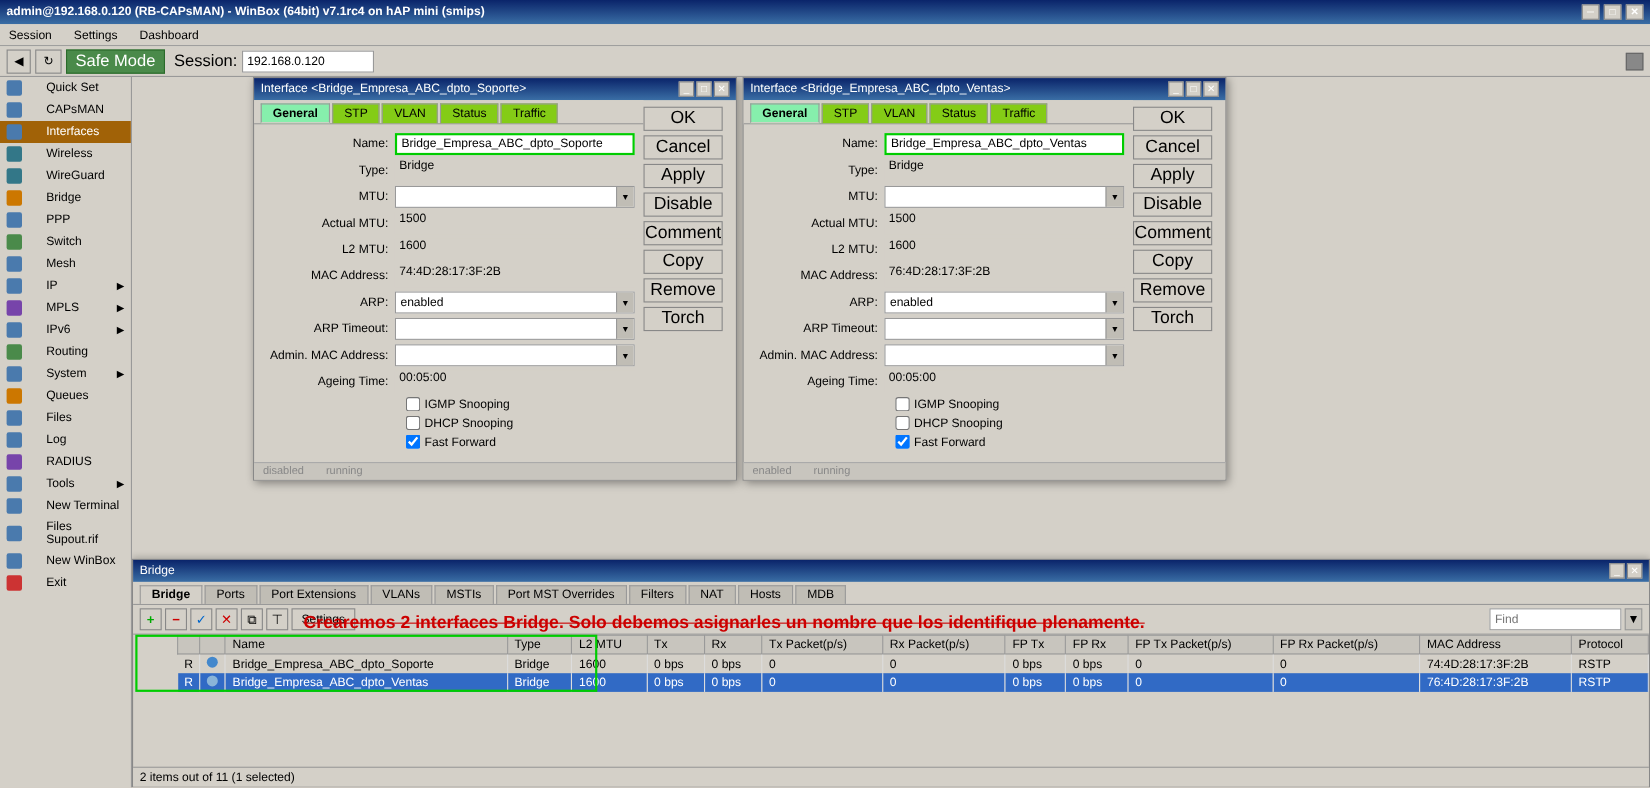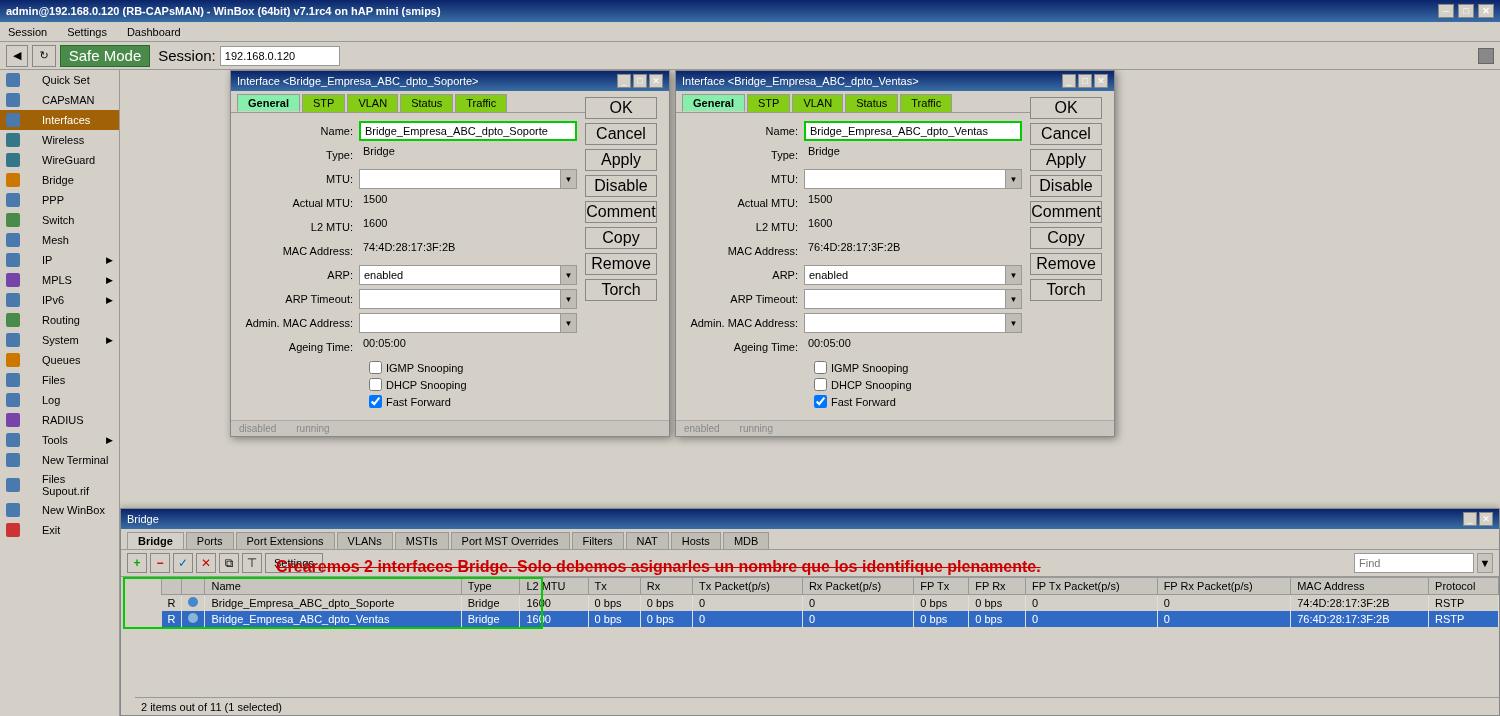--- a/index.html
+++ b/index.html
@@ -356,21 +356,21 @@
       text-decoration-color: #cc0000;
       white-space: nowrap;
       z-index: 20;
       padding-left: 36px;
     }
 
     
     .status-bar {
       position: absolute;
       bottom: 0;
-      left: 14px;
+      left: 0;
       right: 0;
       height: 18px;
       background: #d4d0c8;
       border-top: 1px solid #999;
       display: flex;
       align-items: center;
       padding: 0 6px;
       font-size: 11px;
     }
 

